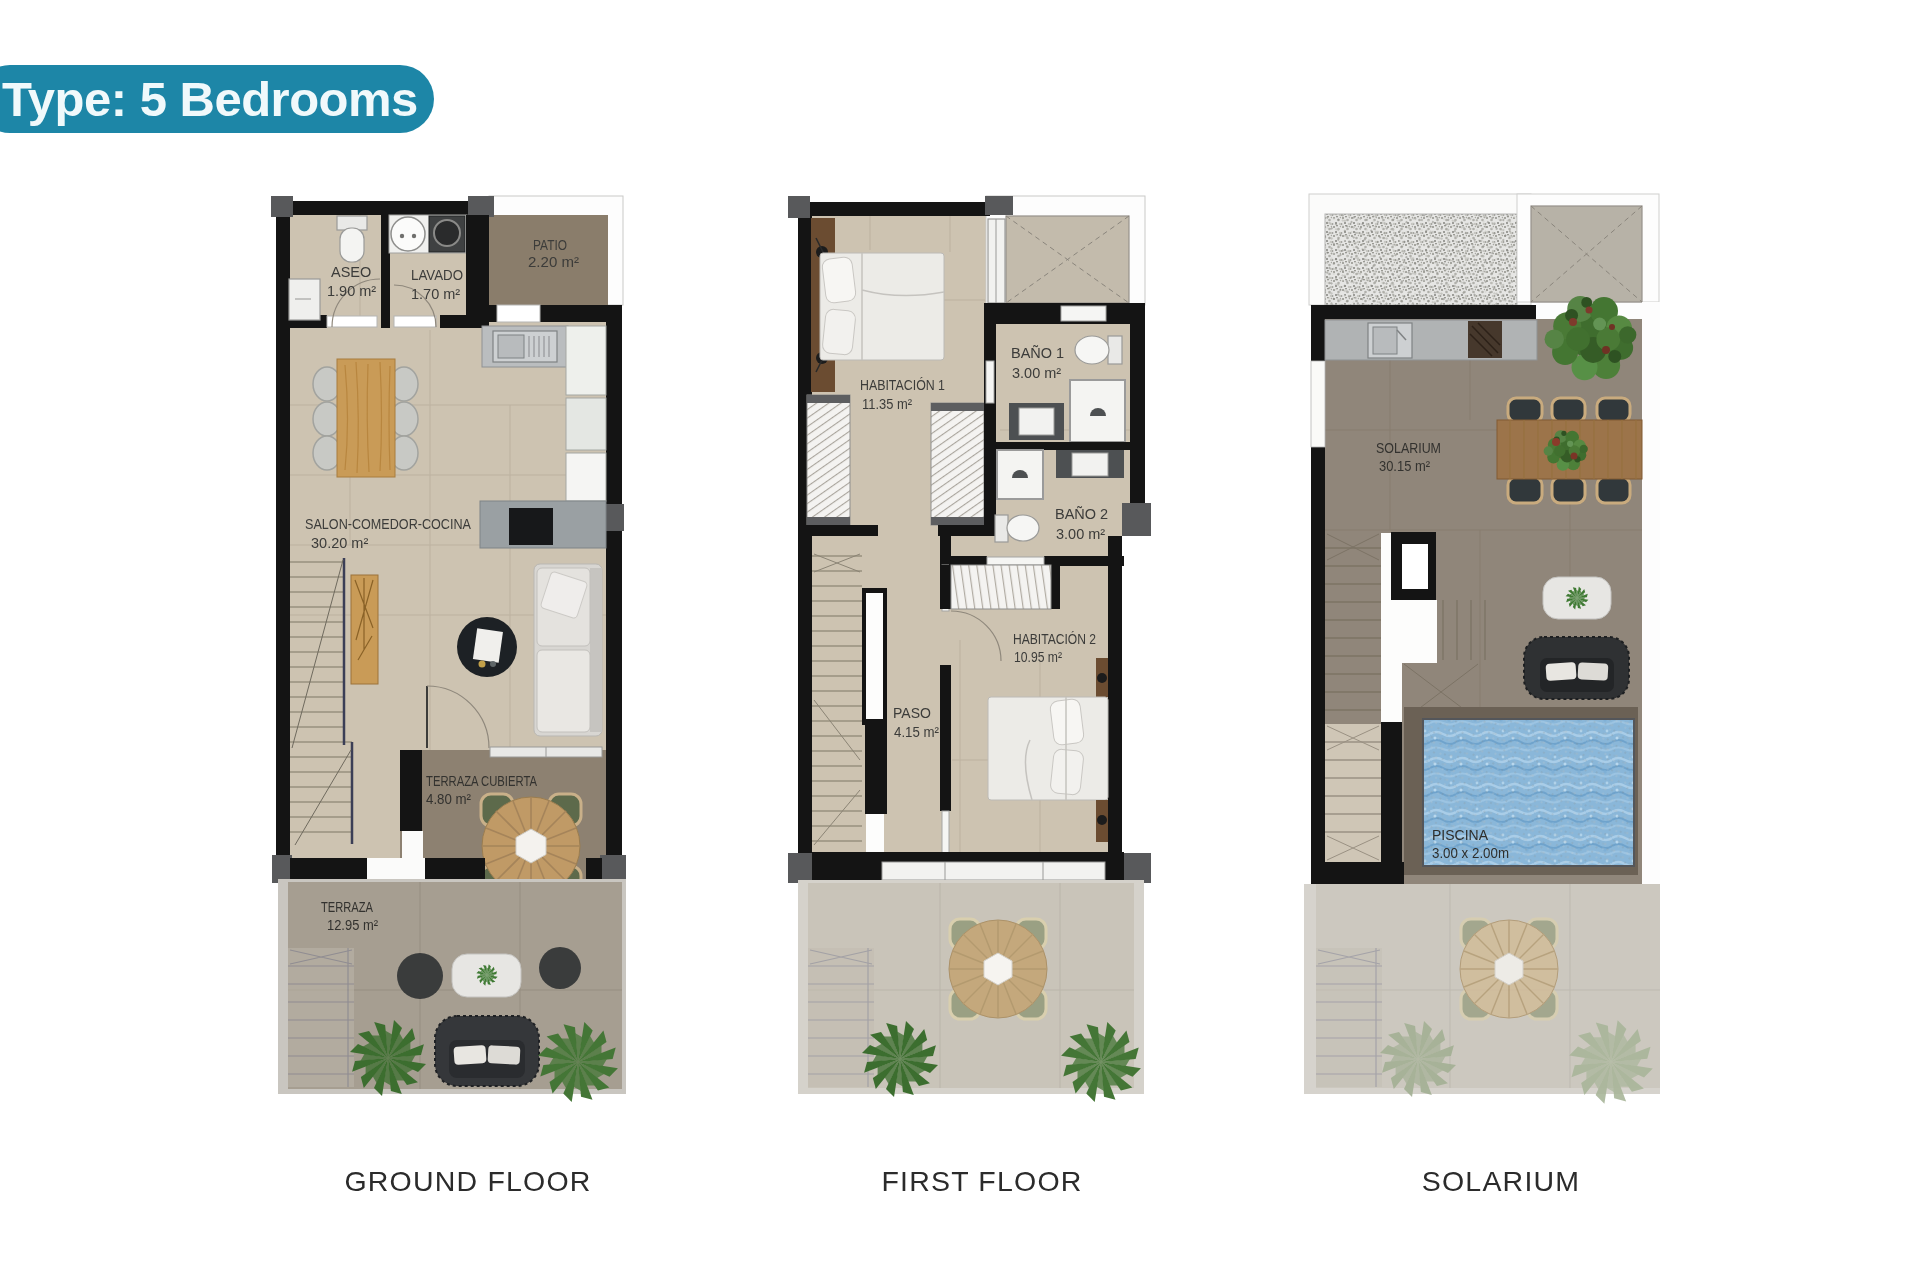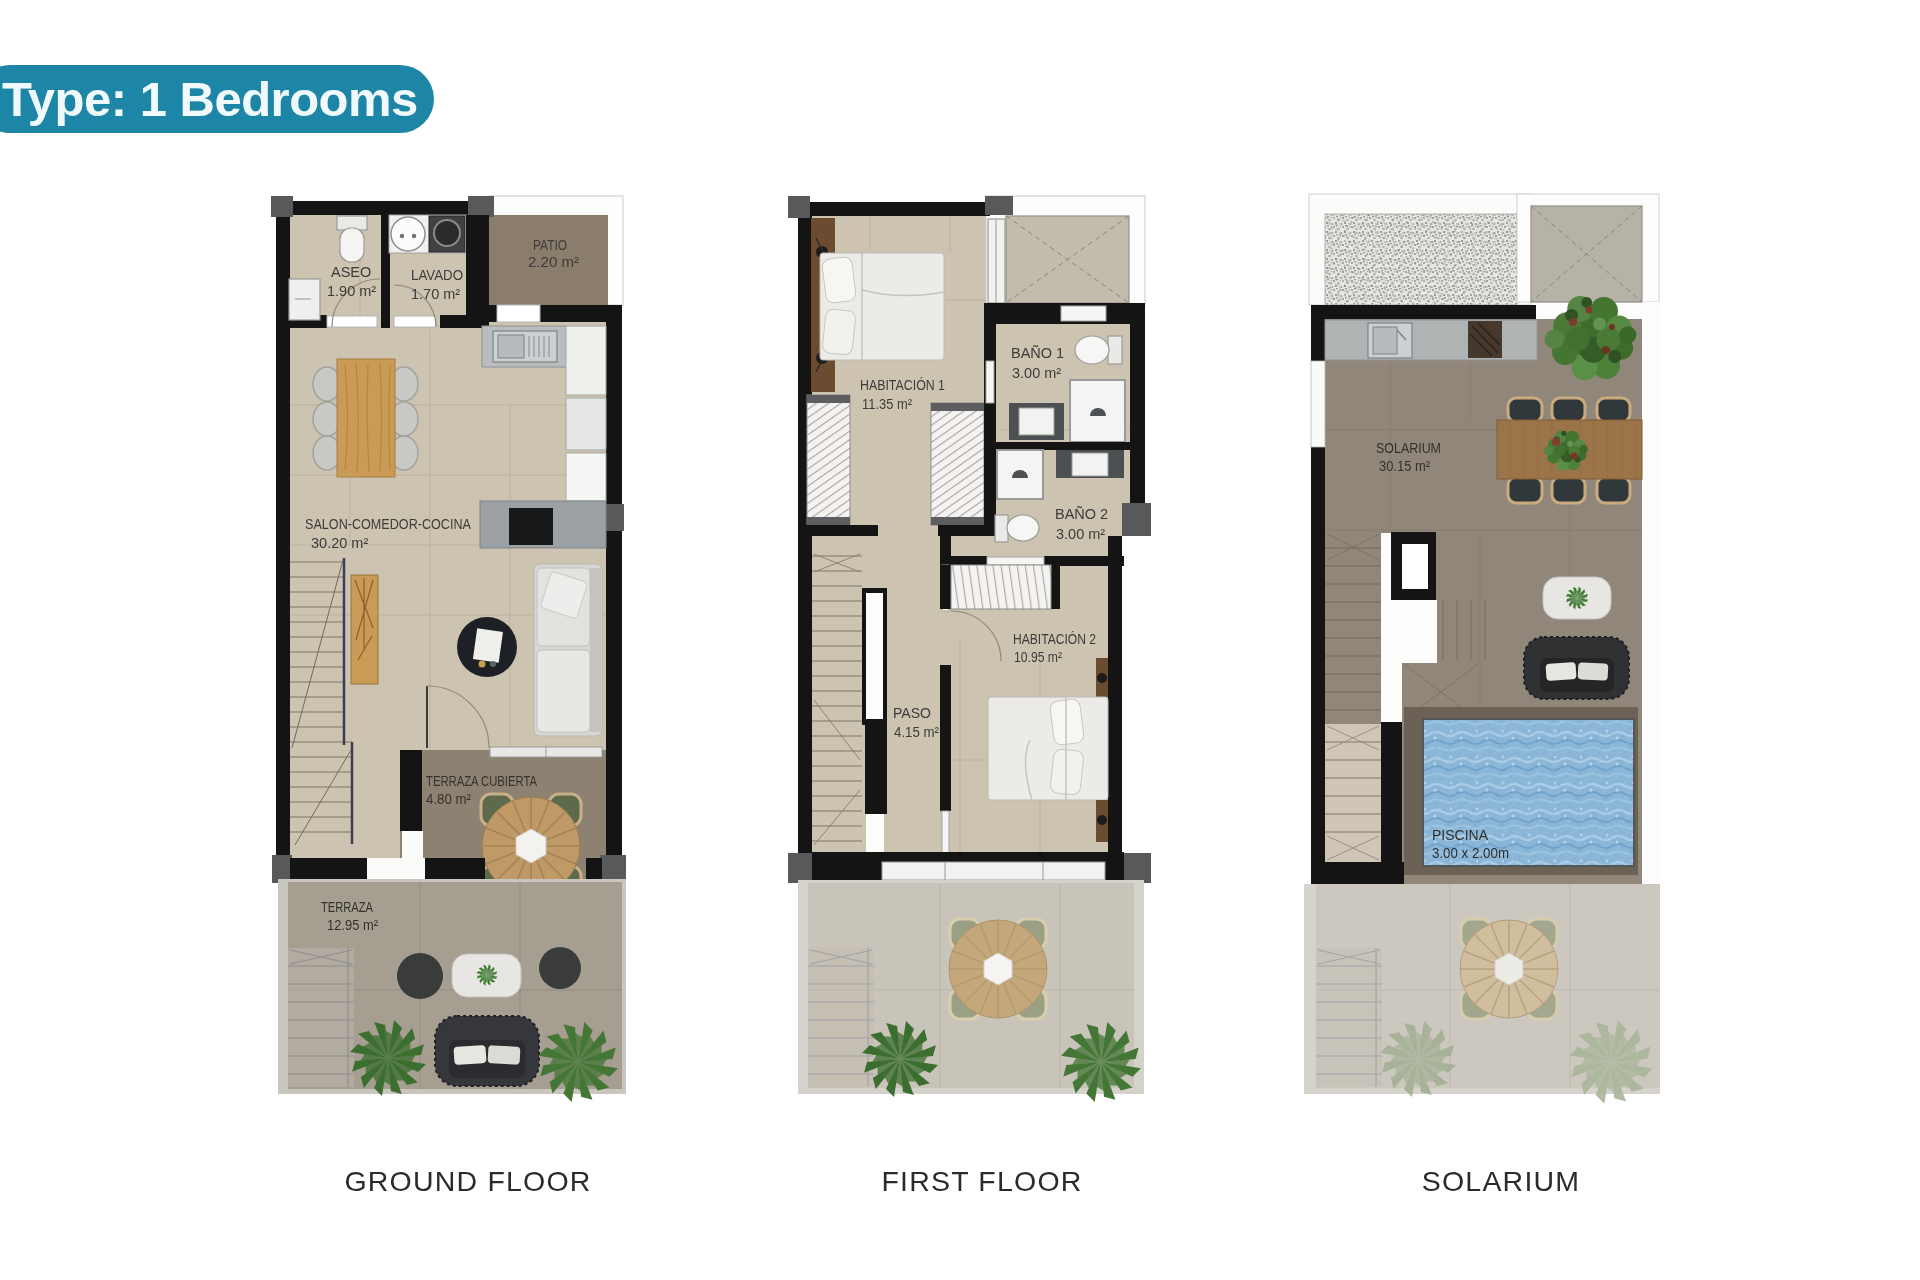--- a/index.html
+++ b/index.html
@@ -770,15 +770,15 @@
 </g>
 
 <text x="468" y="1191" text-anchor="middle" font-size="28.5" letter-spacing="1.2" fill="#2b2b2b">GROUND FLOOR</text>
 
 <text x="982" y="1191" text-anchor="middle" font-size="28.5" letter-spacing="1.2" fill="#2b2b2b">FIRST FLOOR</text>
 
 <text x="1501" y="1191" text-anchor="middle" font-size="28.5" letter-spacing="1.2" fill="#2b2b2b">SOLARIUM</text>
 </svg>
 
 <div style="position:absolute;left:-24px;top:65px;height:68px;background:#1d86a7;border-radius:34px;padding:0 16px 0 26px;display:flex;align-items:center;">
-  <span style="color:#f0f9fb;font-size:49px;font-weight:bold;letter-spacing:-0.5px;">Type: 1 Bedrooms</span>
+  <span style="color:#f0f9fb;font-size:49px;font-weight:bold;letter-spacing:-0.5px;">Type: 5 Bedrooms</span>
 </div>
 </div>
 
 </body></html>

